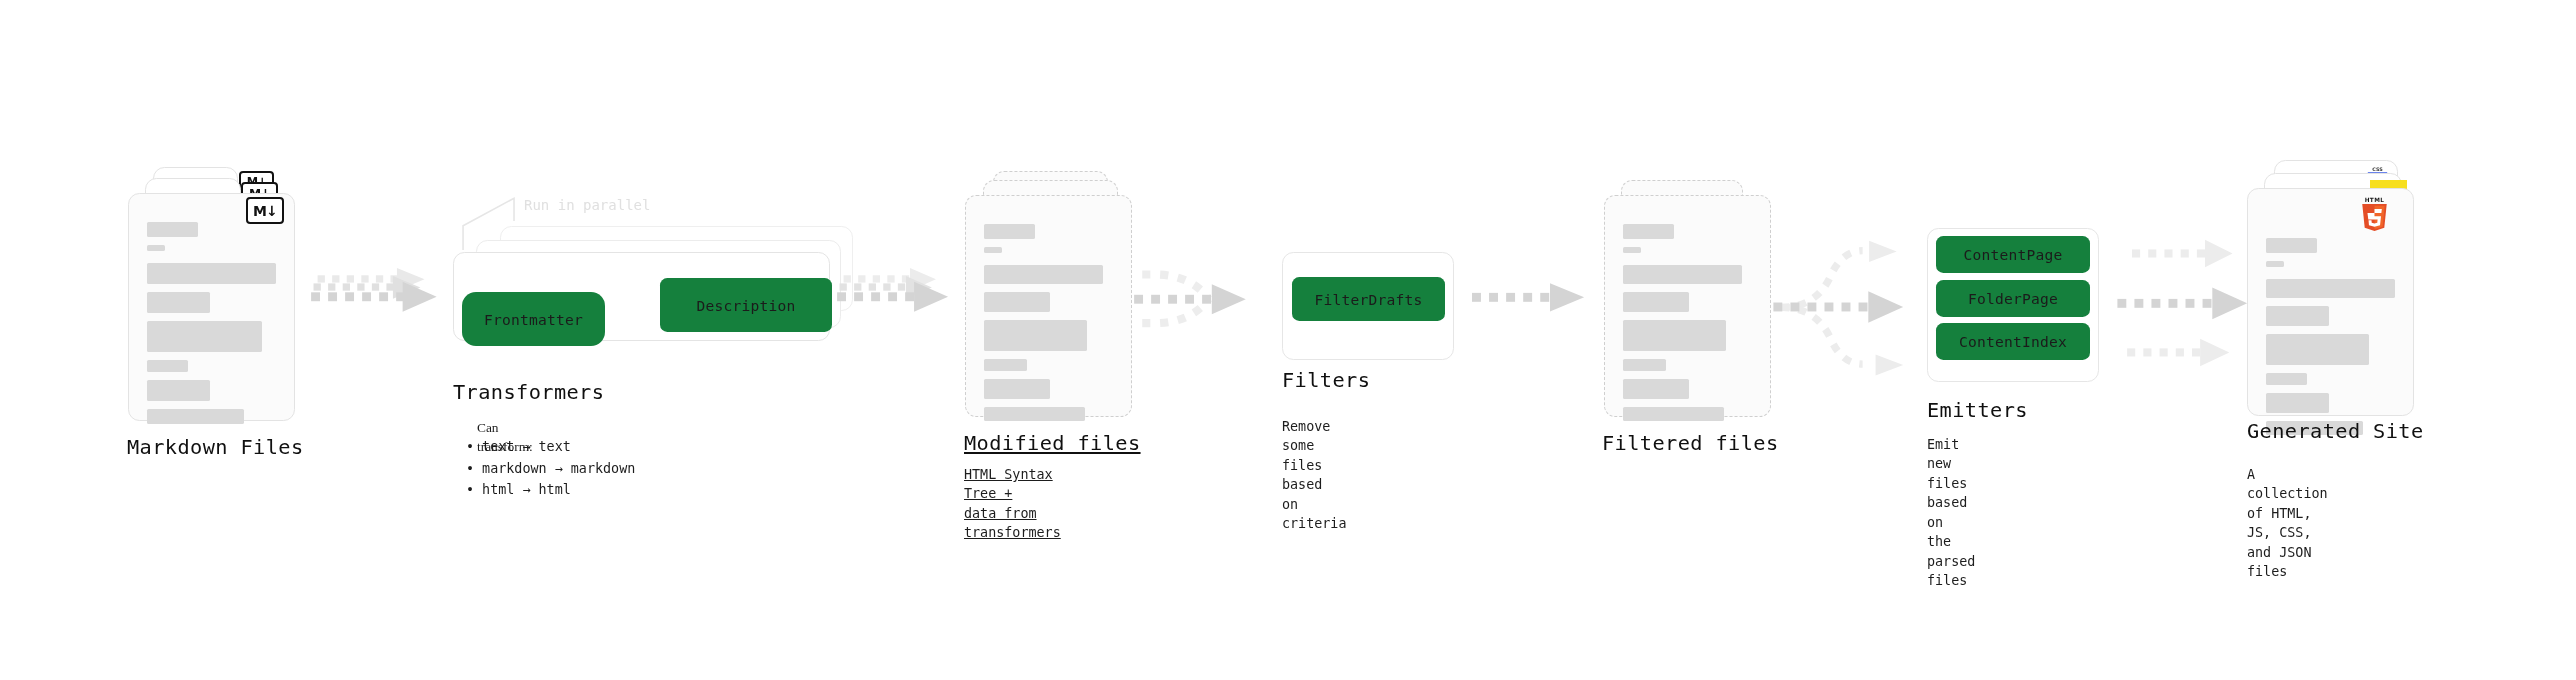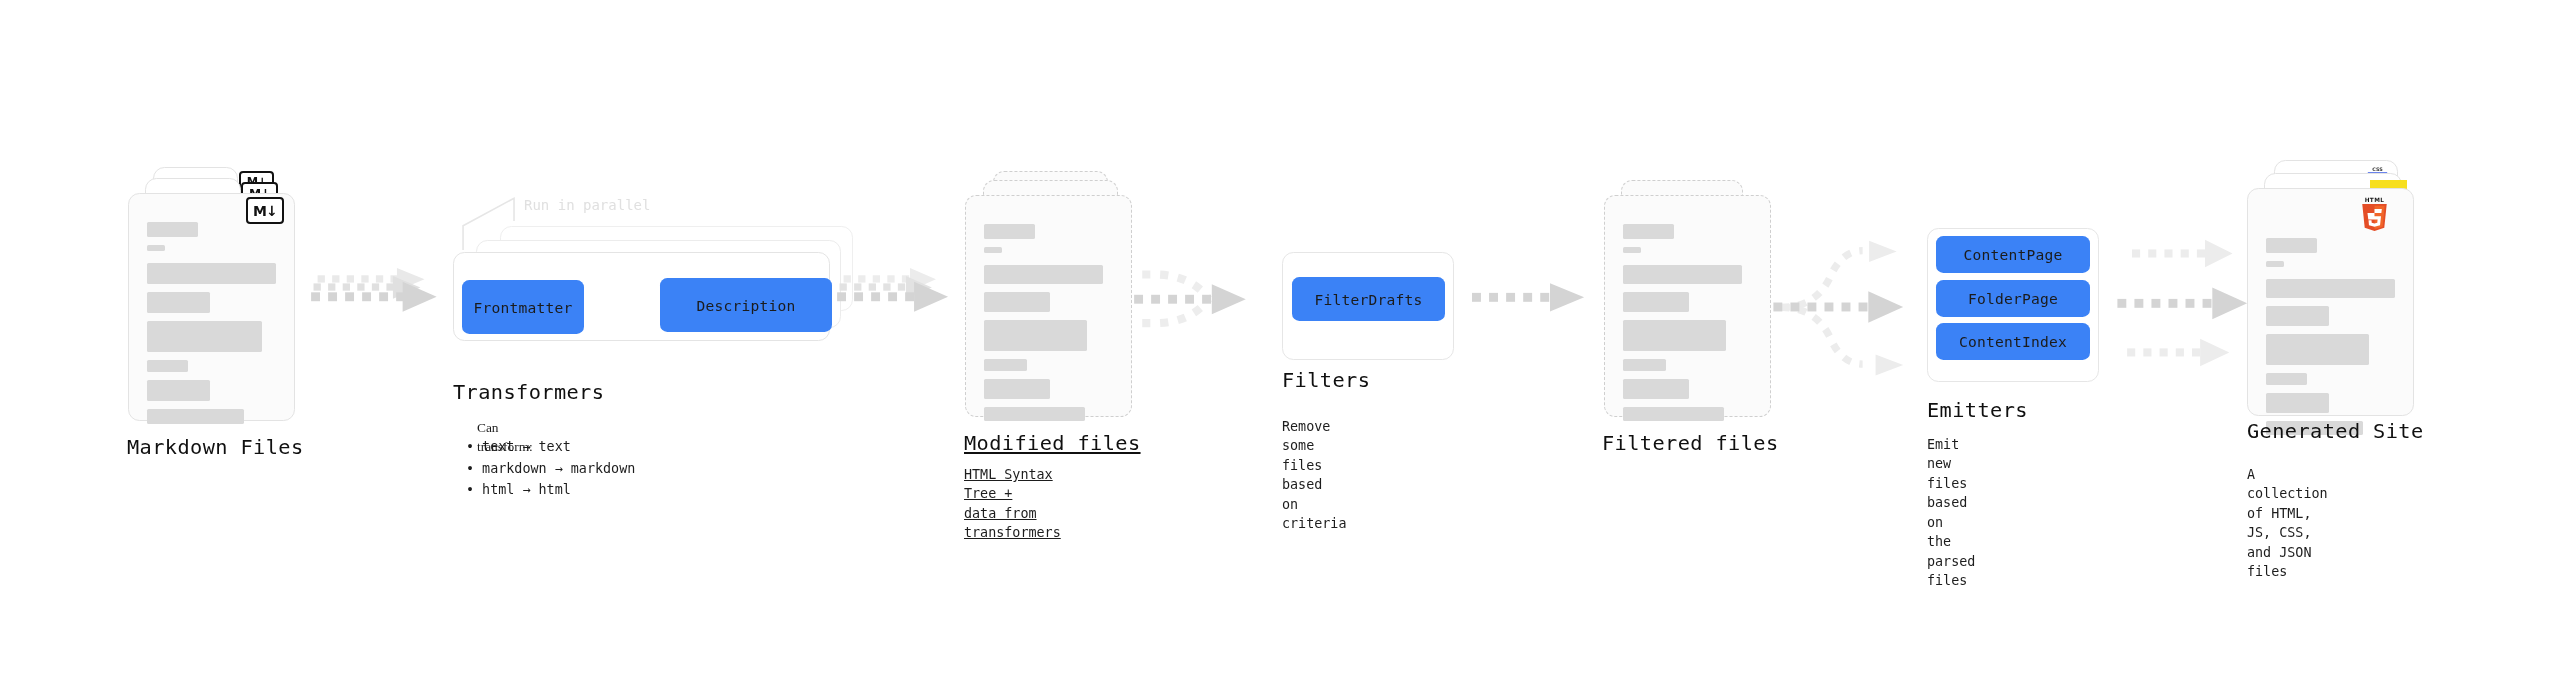--- a/index.html
+++ b/index.html
@@ -42,21 +42,21 @@
   .css-badge{position:absolute;width:28px;height:9.8px;}
   .js-badge{position:absolute;width:37px;height:18px;background:#f7df1e;}
 
   
   .panel{
     position:absolute;box-sizing:border-box;
     background:#ffffff;border:1.6px solid #e6e6e6;border-radius:11.4px;
   }
   .chip{
     position:absolute;box-sizing:border-box;
-    background:#3b82f6;border-radius:7.3px;
+    background:#15803d;border-radius:7.3px;
     display:flex;align-items:center;justify-content:center;
     font-size:14.6px;color:#1b1b1b;letter-spacing:0.2px;white-space:nowrap;
   }
 
   
   .title{
     position:absolute;font-size:20.3px;color:#101010;
     letter-spacing:0.4px;white-space:nowrap;
   }
   .subtitle{
@@ -154,21 +154,21 @@
       <line x1="0" y1="26" x2="55" y2="26"></line>
         <polygon points="55,20 68,26 55,32" fill="#e8e8e8" stroke="none"></polygon>
     </g>
     <g stroke="#d8d8d8" stroke-width="2" fill="none">
       <line x1="0" y1="44" x2="58" y2="44"></line>
         <polygon points="58,38 72,44 58,50" fill="#d8d8d8" stroke="none"></polygon>
     </g>
   </svg>
 
   <div class="panel" style="left:453px;top:252px;width:377px;height:89px;border-color:#e4e4e4;"></div>
-  <div class="chip" style="left:462px;top:280px;width:122px;height:54px;">Frontmatter</div>
+  <div class="chip" style="left:462px;top:292px;width:143px;height:54px;border-radius:14px;">Frontmatter</div>
   <div class="chip" style="left:660px;top:278px;width:172px;height:54px;">Description</div>
 
   <div class="title" style="left:453px;top:380px;">Transformers</div>
   <div class="subtitle" style="left:477px;top:418px;font-family:Liberation Serif, serif;">Can transform:</div>
   <div class="bullets" style="left:453px;top:436px;">
     <div class="bl ind">• text → text</div>
     <div class="bl ind">• markdown → markdown</div>
     <div class="bl ind">• html → html</div>
   </div>
 </div>

